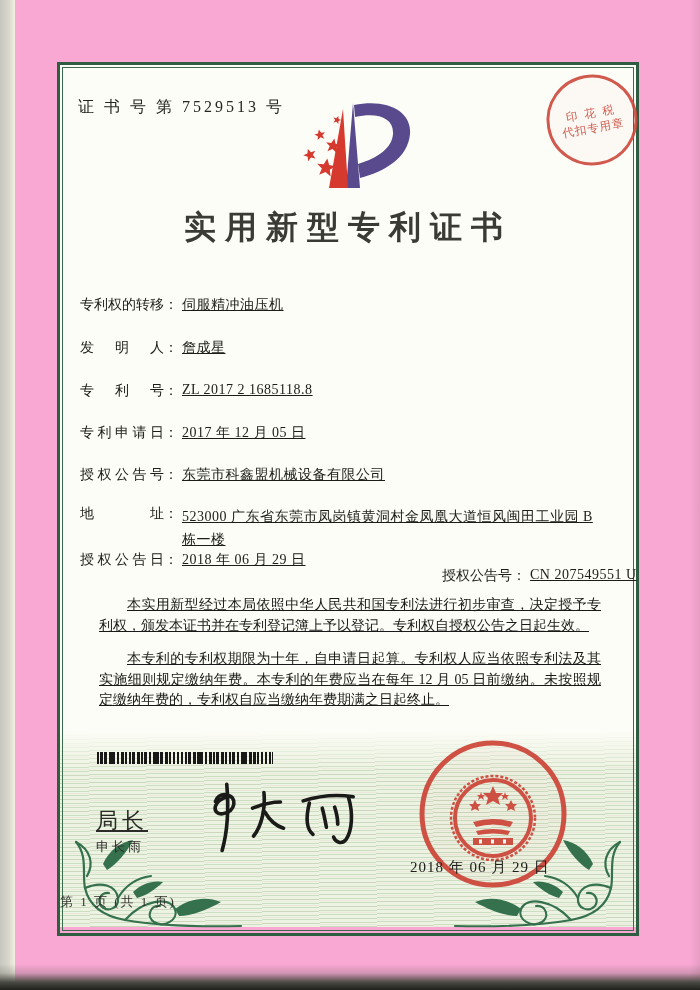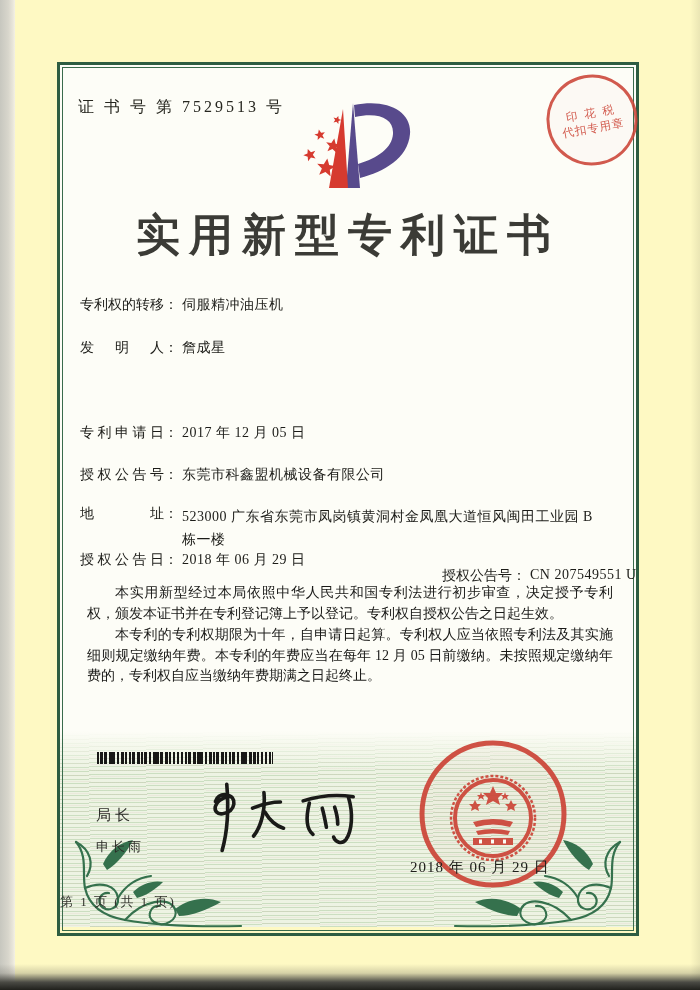--- a/index.html
+++ b/index.html
@@ -1,17 +1,17 @@
 <!DOCTYPE html>
 <html><head>
 <meta charset="utf-8">
 <style>
   html,body{margin:0;padding:0;}
   body{width:700px;height:990px;background:#c9c9c3;font-family:"Liberation Serif","DejaVu Serif",serif;}
-  .scan{position:relative;width:700px;height:990px;background:#fef9c3;overflow:hidden;}
+  .scan{position:relative;width:700px;height:990px;background:#f9a8d4;overflow:hidden;}
   
   .edge-left{position:absolute;left:0;top:0;bottom:0;width:15px;
     background:linear-gradient(90deg,#c7c7bf 0,#d8d6cc 55%,#e9e6da 85%,#f4f1e4 100%);}
   .edge-bottom{position:absolute;left:0;right:0;bottom:0;height:26px;
     background:linear-gradient(180deg,rgba(120,118,108,0) 0,rgba(90,88,80,.25) 35%,#4a4a44 70%,#20201c 100%);}
   .edge-right{position:absolute;right:0;top:0;bottom:0;width:10px;
     background:linear-gradient(270deg,rgba(60,60,50,.10),rgba(60,60,50,0));}
   
   .frame{position:absolute;left:57px;top:62px;width:576px;height:868px;
     border:3px solid #2e5d41;background:transparent;z-index:2;pointer-events:none;}
@@ -20,42 +20,42 @@
   .inner{position:absolute;left:60px;top:65px;width:576px;height:862px;background:#fdfdf7;z-index:1;}
   
   .band{position:absolute;left:60px;top:731px;width:576px;height:196px;z-index:1;
     background:
       linear-gradient(180deg,rgba(253,253,247,1) 0,rgba(248,250,240,.75) 14px,rgba(240,246,230,0) 40px),
       repeating-linear-gradient(181deg,rgba(214,170,172,.14) 0 1px,rgba(255,255,255,0) 1px 6px),
       repeating-linear-gradient(179deg,rgba(148,188,136,.38) 0 1px,rgba(255,255,255,0) 1px 4px),
       #edf3e3;}
   .txt{position:absolute;color:#1d1d1b;white-space:nowrap;z-index:3;}
   .certno{left:78px;top:97px;font-size:16px;letter-spacing:3px;color:#26261f;}
-  .title{left:60px;top:206px;width:576px;text-align:center;font-size:44px;font-weight:600;
+  .title{left:60px;top:206px;width:576px;text-align:center;font-size:32px;font-weight:600;
     letter-spacing:9px;color:#3b3b36;white-space:nowrap;}
   .logo{position:absolute;left:296px;top:100px;z-index:3;}
   
   .frow{position:absolute;left:80px;font-size:14px;color:#1c1c18;z-index:3;white-space:nowrap;}
   .flabel{display:inline-block;width:84px;text-align:justify;text-align-last:justify;vertical-align:top;}
   .fcolon{display:inline-block;vertical-align:top;}
-  .fvalue{display:inline-block;margin-left:4px;vertical-align:top;letter-spacing:.5px;}
+  .fvalue{display:inline-block;margin-left:4px;vertical-align:top;letter-spacing:.5px;text-decoration:underline;}
   .fvalue.wrap{white-space:normal;width:428px;line-height:23px;}
   .grant-no{position:absolute;left:362px;top:16px;}
   
   .paras{position:absolute;left:86px;top:582px;width:528px;z-index:3;font-size:14px;
     line-height:20.5px;color:#191917;text-align:justify;}
-  .paras p{margin:1px;text-indent:2em;}
+  .paras p{margin:13px;text-indent:2em;text-decoration:underline;}
   
   .barcode{position:absolute;left:97px;top:752px;width:176px;height:12px;z-index:3;
     background:
       repeating-linear-gradient(90deg,#181816 0 2px,rgba(0,0,0,0) 2px 4px),
       repeating-linear-gradient(90deg,#181816 0 1px,rgba(0,0,0,0) 1px 7px),
       repeating-linear-gradient(90deg,rgba(0,0,0,0) 0 3px,#181816 3px 5px,rgba(0,0,0,0) 5px 11px);}
-  .director-label{left:96px;top:806px;font-size:15px;letter-spacing:4px;
-    font-family:"Liberation Sans","DejaVu Sans",sans-serif;color:#2b2b27;}
+  .director-label{left:96px;top:806px;font-size:22px;letter-spacing:4px;
+    font-family:"Liberation Sans","DejaVu Sans",sans-serif;color:#2b2b27;text-decoration:underline;}
   .director-name{left:96px;top:838px;font-size:13px;letter-spacing:3px;
     font-family:"Liberation Sans","DejaVu Sans",sans-serif;color:#2b2b27;}
   .signature{position:absolute;left:202px;top:780px;z-index:3;}
   .seal{position:absolute;left:417px;top:738px;z-index:4;opacity:.92;}
   .seal-date{left:410px;top:858px;font-size:15px;letter-spacing:1px;color:#20201c;z-index:5;}
   .footer-page{position:absolute;left:60px;top:893px;width:560px;text-align:left;
     font-size:13px;letter-spacing:2px;color:#33332e;z-index:3;}
   .taxstamp{position:absolute;left:544px;top:72px;z-index:4;opacity:.88;transform:rotate(-10deg);}
   .flourish{position:absolute;top:836px;z-index:3;}
   .flourish.left{left:63px;}
@@ -105,20 +105,23 @@
     <text x="48" y="60" text-anchor="middle" font-size="11.5" fill="#cc4437" letter-spacing="1">代扣专用章</text>
   </svg>
 
   <div class="txt title">实用新型专利证书</div>
 
   <div class="frow" style="top:296px">
     <span class="flabel">专利权的转移</span><span class="fcolon">：</span><span class="fvalue">伺服精冲油压机</span>
   </div>
   <div class="frow" style="top:339px">
     <span class="flabel">发明人</span><span class="fcolon">：</span><span class="fvalue">詹成星</span>
+  </div>
+  <div class="frow" style="top:382px">
+    <span class="flabel">专利号</span><span class="fcolon">：</span><span class="fvalue">ZL 2017 2 1685118.8</span>
   </div>
   <div class="frow" style="top:424px">
     <span class="flabel">专利申请日</span><span class="fcolon">：</span><span class="fvalue">2017 年 12 月 05 日</span>
   </div>
   <div class="frow" style="top:466px">
     <span class="flabel">授权公告号</span><span class="fcolon">：</span><span class="fvalue">东莞市科鑫盟机械设备有限公司</span>
   </div>
   <div class="frow" style="top:505px">
     <span class="flabel">地址</span><span class="fcolon">：</span><span class="fvalue wrap">523000 广东省东莞市凤岗镇黄洞村金凤凰大道恒风闽田工业园 B 栋一楼</span>
   </div>

